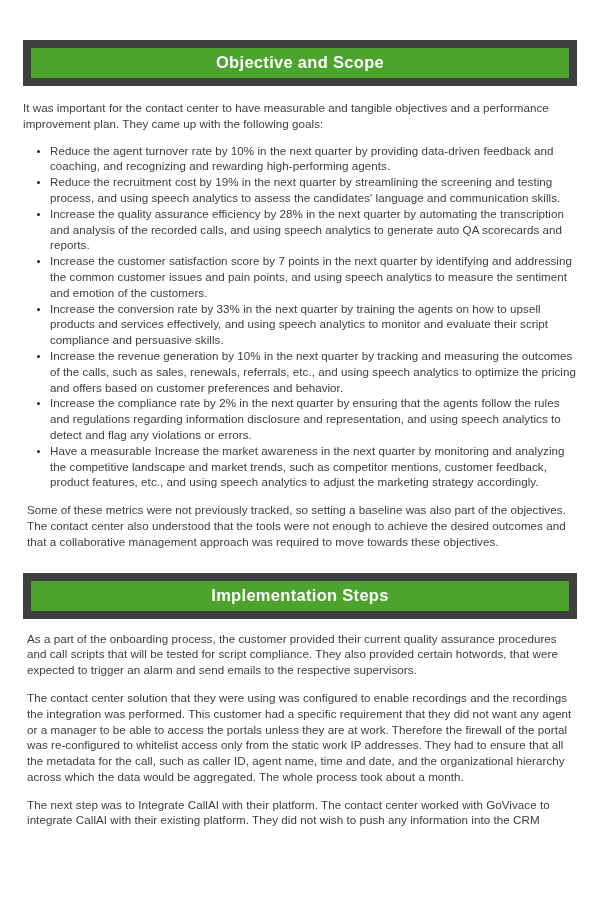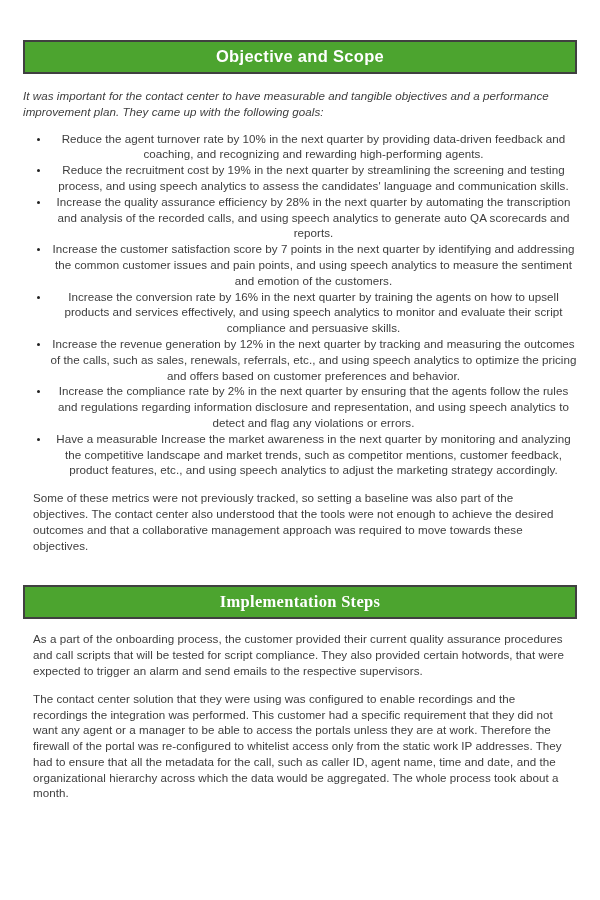--- a/index.html
+++ b/index.html
@@ -16,47 +16,44 @@
   }
   .page {
     box-sizing: border-box;
     width: 600px;
     height: 900px;
     padding: 40px 23px 0 23px;
   }
   .banner {
     box-sizing: border-box;
     background: #4ca42f;
-    border: 2px solid #404040;
+    border: 8px solid #404040;
     color: #ffffff;
     text-align: center;
     font-weight: bold;
     font-size: 16.5px;
     line-height: 19px;
     letter-spacing: 0.3px;
     padding: 5px 0 6px 0;
   }
   .banner.second {
-    margin-top: 32px;
-    font-family: Liberation Serif, serif;
+    margin-top: 23px;
   }
   .para {
     font-size: 11.6px;
     line-height: 15.8px;
-    margin: 12px 10px;
+    margin: 12px 4px;
     letter-spacing: 0.05px;
   }
   .para.intro {
     margin: 14px 0 11px 0;
-    font-style: italic;
   }
   ul.bullets {
     margin: 11px 0 12px 0;
     padding-left: 27px;
-    text-align: center;
   }
   ul.bullets li {
     font-size: 11.6px;
     line-height: 15.8px;
     letter-spacing: 0.05px;
   }
   ul.bullets li::marker {
     color: #222222;
     font-size: 10px;
   }
@@ -70,30 +67,31 @@
     <span>Objective and Scope</span>
   </div>
 
   <p class="para intro">It was important for the contact center to have measurable and tangible objectives and a performance improvement plan. They came up with the following goals:</p>
 
   <ul class="bullets">
     <li>Reduce the agent turnover rate by 10% in the next quarter by providing data-driven feedback and coaching, and recognizing and rewarding high-performing agents.</li>
     <li>Reduce the recruitment cost by 19% in the next quarter by streamlining the screening and testing process, and using speech analytics to assess the candidates' language and communication skills.</li>
     <li>Increase the quality assurance efficiency by 28% in the next quarter by automating the transcription and analysis of the recorded calls, and using speech analytics to generate auto QA scorecards and reports.</li>
     <li>Increase the customer satisfaction score by 7 points in the next quarter by identifying and addressing the common customer issues and pain points, and using speech analytics to measure the sentiment and emotion of the customers.</li>
-    <li>Increase the conversion rate by 16% in the next quarter by training the agents on how to upsell products and services effectively, and using speech analytics to monitor and evaluate their script compliance and persuasive skills.</li>
-    <li>Increase the revenue generation by 12% in the next quarter by tracking and measuring the outcomes of the calls, such as sales, renewals, referrals, etc., and using speech analytics to optimize the pricing and offers based on customer preferences and behavior.</li>
+    <li>Increase the conversion rate by 33% in the next quarter by training the agents on how to upsell products and services effectively, and using speech analytics to monitor and evaluate their script compliance and persuasive skills.</li>
+    <li>Increase the revenue generation by 10% in the next quarter by tracking and measuring the outcomes of the calls, such as sales, renewals, referrals, etc., and using speech analytics to optimize the pricing and offers based on customer preferences and behavior.</li>
     <li>Increase the compliance rate by 2% in the next quarter by ensuring that the agents follow the rules and regulations regarding information disclosure and representation, and using speech analytics to detect and flag any violations or errors.</li>
     <li>Have a measurable Increase the market awareness in the next quarter by monitoring and analyzing the competitive landscape and market trends, such as competitor mentions, customer feedback, product features, etc., and using speech analytics to adjust the marketing strategy accordingly.</li>
   </ul>
 
   <p class="para">Some of these metrics were not previously tracked, so setting a baseline was also part of the objectives. The contact center also understood that the tools were not enough to achieve the desired outcomes and that a collaborative management approach was required to move towards these objectives.</p>
 
   <div class="banner second">
     <span>Implementation Steps</span>
   </div>
 
   <p class="para">As a part of the onboarding process, the customer provided their current quality assurance procedures and call scripts that will be tested for script compliance. They also provided certain hotwords, that were expected to trigger an alarm and send emails to the respective supervisors.</p>
 
   <p class="para">The contact center solution that they were using was configured to enable recordings and the recordings the integration was performed. This customer had a specific requirement that they did not want any agent or a manager to be able to access the portals unless they are at work. Therefore the firewall of the portal was re-configured to whitelist access only from the static work IP addresses. They had to ensure that all the metadata for the call, such as caller ID, agent name, time and date, and the organizational hierarchy across which the data would be aggregated. The whole process took about a month.</p>
 
+  <p class="para">The next step was to Integrate CallAI with their platform. The contact center worked with GoVivace to integrate CallAI with their existing platform. They did not wish to push any information into the CRM</p>
 
 </div>
 
 </body></html>

